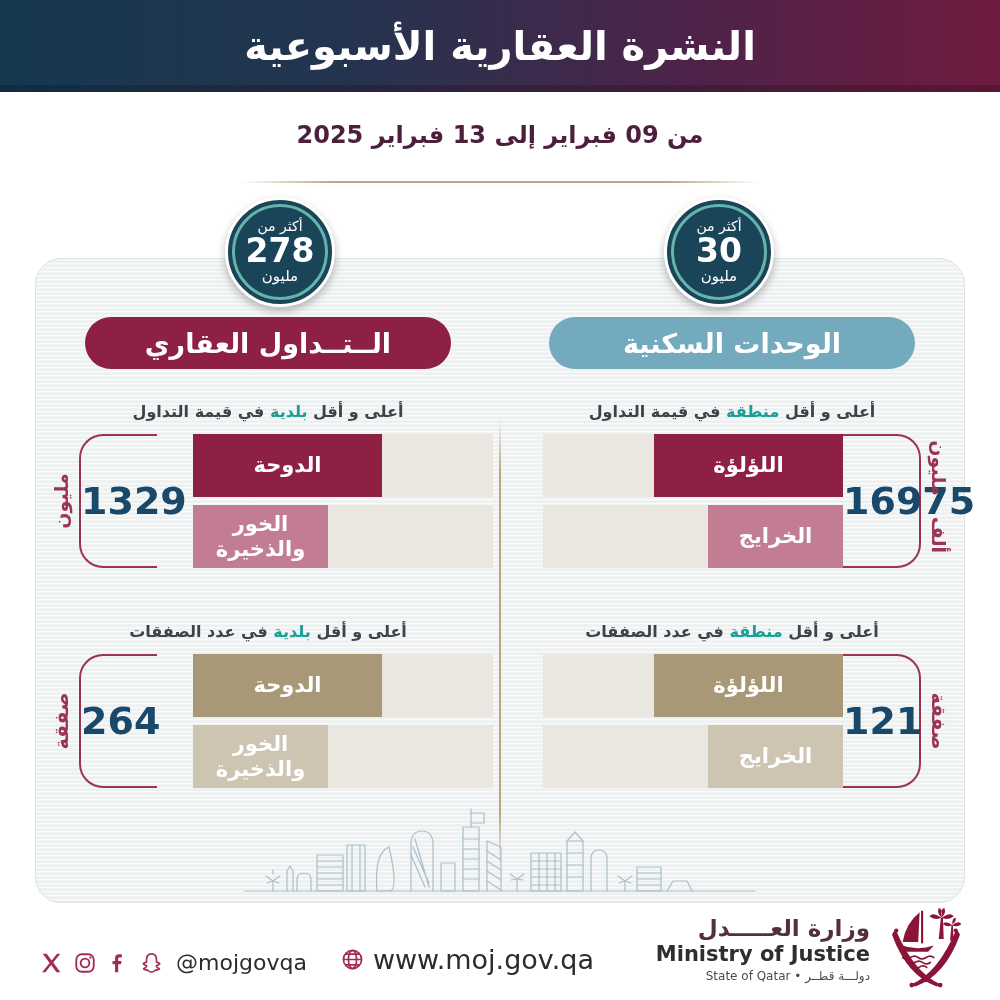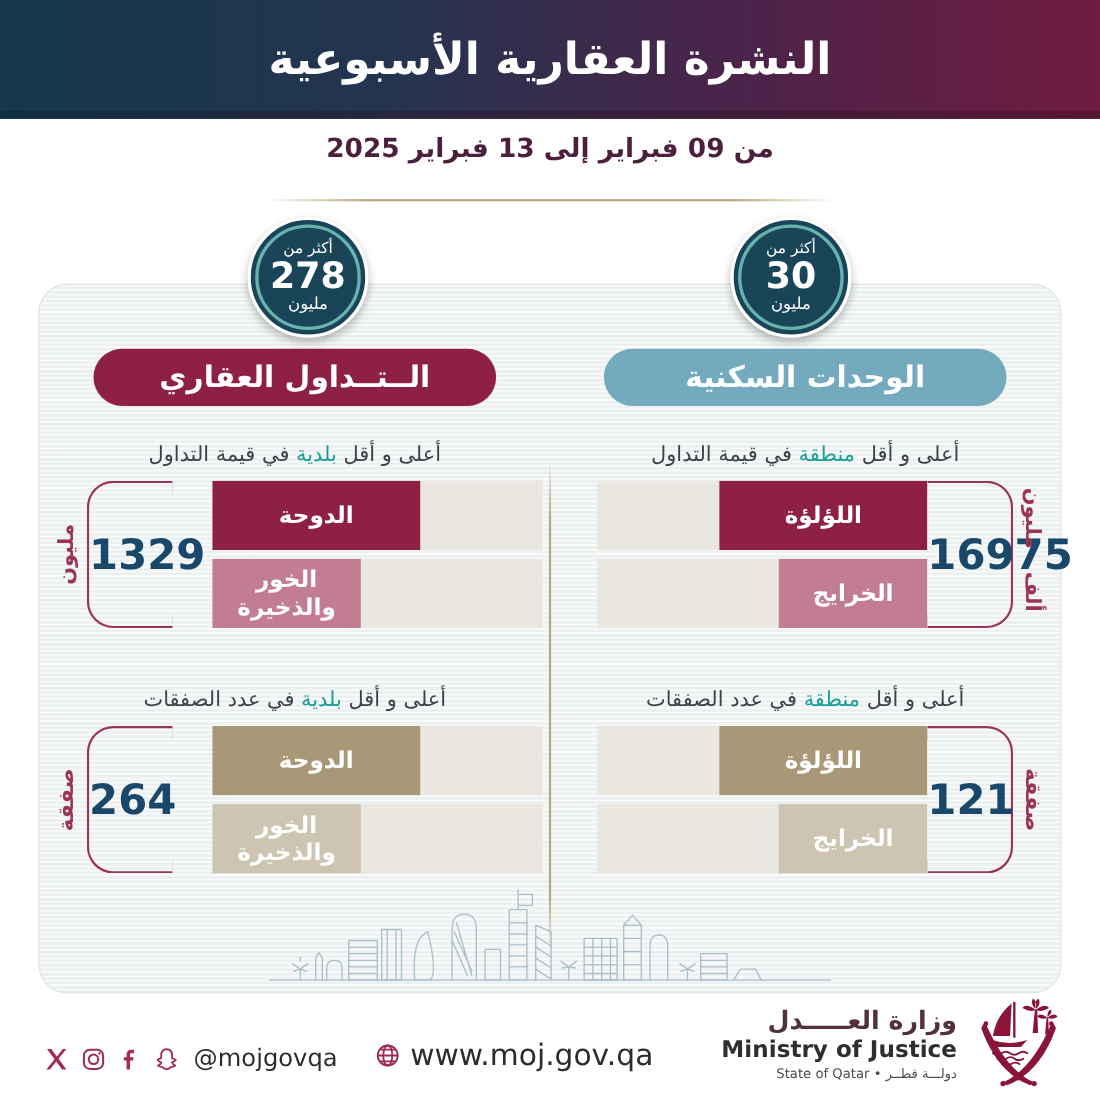--- a/index.html
+++ b/index.html
@@ -1,20 +1,20 @@
 <!DOCTYPE html>
 <html lang="ar"><head>
 <meta charset="utf-8">
 <style>
   html,body{margin:0;padding:0;background:#fff;}
   .page{position:relative;width:1000px;height:1000px;background:#ffffff;overflow:hidden;
         font-family:"DejaVu Sans",sans-serif;}
 
   
-  .banner{position:absolute;top:0;left:0;width:1000px;height:108px;
+  .banner{position:absolute;top:0;left:0;width:1000px;height:92px;
           background:linear-gradient(90deg,#15384e 0%,#24344f 35%,#4c2349 68%,#701b40 100%);
           display:flex;align-items:center;justify-content:center;}
   .banner:after{content:"";position:absolute;left:0;bottom:0;width:100%;height:7px;
           background:linear-gradient(90deg,#0e2c40,#551431);opacity:.85;}
   .banner-title{color:#fff;font-size:40px;font-weight:bold;margin:0;letter-spacing:0;}
 
   .date-range{position:absolute;top:121px;left:0;width:100%;text-align:center;
           color:#4c1f3d;font-size:24px;font-weight:bold;}
   .gold-divider{position:absolute;top:181px;left:240px;width:520px;height:2px;
           background:linear-gradient(90deg,rgba(185,168,124,0),#b9a87c 18%,#b9a87c 82%,rgba(185,168,124,0));}
@@ -39,21 +39,21 @@
         background:linear-gradient(180deg,rgba(183,167,126,0),#b7a77e 12%,#b7a77e 88%,rgba(183,167,126,0));}
 
   .columns{display:flex;width:100%;height:100%;}
   .panel{width:465px;box-sizing:border-box;padding-top:58px;display:flex;flex-direction:column;align-items:center;}
 
   .pill{width:366px;height:52px;border-radius:26px;display:flex;align-items:center;justify-content:center;
         color:#fff;font-size:27px;font-weight:bold;}
   .pill-maroon{background:#8e2045;}
   .pill-blue{background:#74aabd;}
 
-  .sec-label{margin-top:33px;font-size:19px;font-weight:normal;color:#3c434a;}
+  .sec-label{margin-top:33px;font-size:16px;font-weight:bold;color:#3c434a;}
   .sec-label .kw{color:#18a098;}
   .sec-2{margin-top:54px;}
 
   .chart{display:flex;align-items:stretch;margin-top:13px;height:134px;}
   .bars{display:flex;flex-direction:column;gap:8px;width:300px;padding-left:36px;}
   .track{flex:1;background:#e9e7df;display:flex;overflow:hidden;}
   .fill{height:100%;display:flex;align-items:center;justify-content:center;
         color:#fff;font-weight:bold;font-size:21px;text-align:center;line-height:1.15;padding:0 6px;box-sizing:border-box;}
   .chart-right .fill{margin-left:auto;}
   .fill-maroon{background:#8e2044;}

